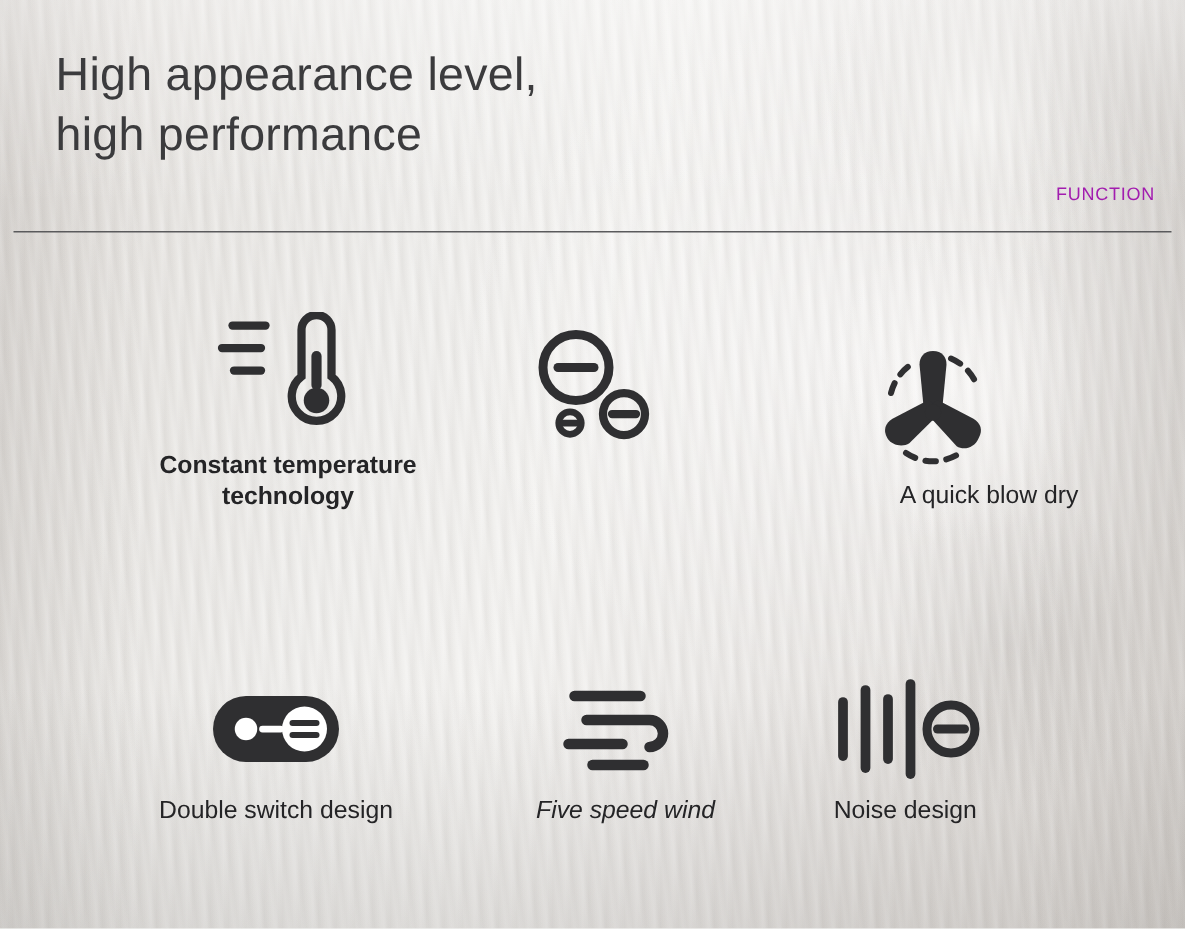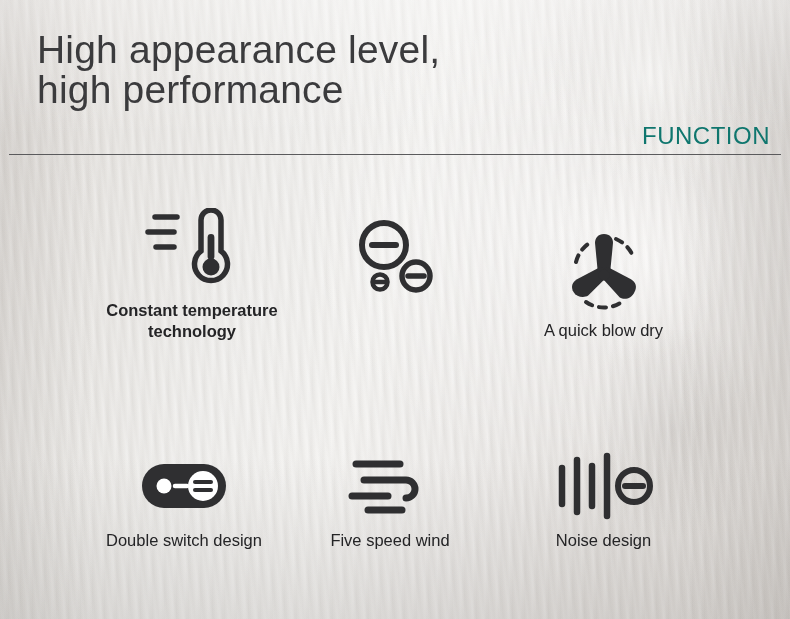--- a/index.html
+++ b/index.html
@@ -87,33 +87,33 @@
     width: 300px;
     height: 230px;
     background: radial-gradient(ellipse 60% 55% at 62% 30%, rgba(205,201,197,0.55) 0%, rgba(205,201,197,0) 72%);
   }
 
   
   .headline {
     position: absolute;
     left: 37px;
     top: 30px;
-    font-size: 39px;
+    font-size: 31px;
     line-height: 40px;
     color: #3b3b3d;
     font-weight: 400;
     letter-spacing: 0.2px;
     white-space: pre-line;
   }
   .function-label {
     position: absolute;
     right: 20px;
     top: 122px;
-    font-size: 24px;
-    color: #0f766e;
+    font-size: 12px;
+    color: #a21caf;
     letter-spacing: 0.5px;
   }
   .divider {
     position: absolute;
     left: 9px;
     right: 9px;
     top: 154px;
     height: 1px;
     background: #5a5a5c;
   }
@@ -133,24 +133,24 @@
     margin-top: 10px;
     font-size: 16.5px;
     line-height: 21px;
     color: #242426;
     white-space: pre-line;
   }
 
   
   .f1 { left: 62px;  top: 208px; width: 260px; font-weight: bold; }
   .f2 { left: 300px; top: 218px; width: 200px; }
-  .f3 { left: 506px; top: 228px; width: 195px; }
+  .f3 { left: 524px; top: 228px; width: 195px; text-align: right; }
   
   .f4 { left: 68px;  top: 438px; width: 232px; }
-  .f5 { left: 290px; top: 438px; width: 200px; }
+  .f5 { left: 317px; top: 438px; width: 200px; font-style: italic; }
   .f6 { left: 506px; top: 438px; width: 195px; }
 
   svg { display: block; }
 </style>
 </head>
 <body>
 
 <div class="page">
 
   <div class="bg-base"></div>

